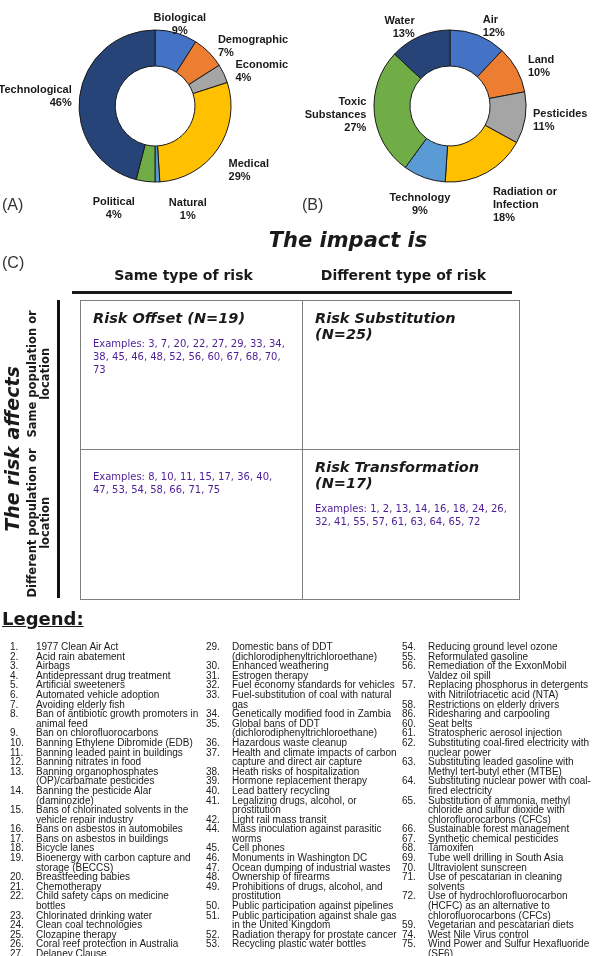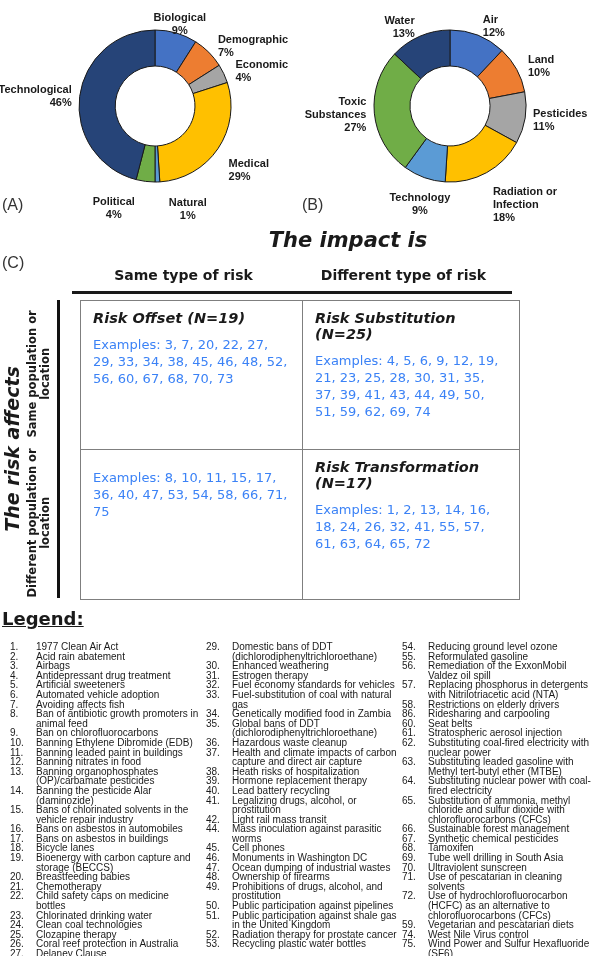--- a/index.html
+++ b/index.html
@@ -32,21 +32,21 @@
   .row-header.r1{left:-36px;top:137px;}
   .row-header.r2{left:-36px;top:286px;}
   .grid{position:absolute;left:80px;top:76px;width:438px;height:298px;
         border:1px solid #7f7f7f;display:grid;grid-template-columns:222px 1fr;
         grid-template-rows:50% 50%;background:#fff;}
   .cell{padding:9px 12px 0 12px;overflow:hidden;}
   .cell.c1{border-right:1px solid #7f7f7f;border-bottom:1px solid #7f7f7f;}
   .cell.c2{border-bottom:1px solid #7f7f7f;}
   .cell.c3{border-right:1px solid #7f7f7f;}
   .cell-heading{font-size:14.5px;font-weight:bold;font-style:italic;}
-  .cell-examples{font-size:13px;line-height:1.3;margin-top:11px;color:#3b82f6;}
+  .cell-examples{font-size:10px;line-height:1.3;margin-top:11px;color:#4c1d95;}
 
   
   .legend-section{padding:4px 2px 0 2px;}
   .legend-heading{font-size:18px;font-weight:bold;font-family:"DejaVu Sans",sans-serif;text-decoration:underline;}
   .legend-cols{display:flex;margin-top:13px;padding-left:8px;}
   .leg-col{flex:1 1 0;padding-right:5px;}
   .leg-item{display:flex;font-size:10px;line-height:9.6px;color:#1a1a1a;}
   .leg-num{flex:0 0 26px;}
   .leg-text{flex:1;}
 </style>
@@ -107,21 +107,20 @@
     <div class="row-header r2">Different population or location</div>
     <div class="vline"></div>
 
     <div class="grid">
       <div class="cell c1">
         <div class="cell-heading">Risk Offset (N=19)</div>
         <div class="cell-examples">Examples: 3, 7, 20, 22, 27, 29, 33, 34, 38, 45, 46, 48, 52, 56, 60, 67, 68, 70, 73</div>
       </div>
       <div class="cell c2">
         <div class="cell-heading">Risk Substitution (N=25)</div>
-        <div class="cell-examples">Examples: 4, 5, 6, 9, 12, 19, 21, 23, 25, 28, 30, 31, 35, 37, 39, 41, 43, 44, 49, 50, 51, 59, 62, 69, 74</div>
       </div>
       <div class="cell c3">
         <div class="cell-examples">Examples: 8, 10, 11, 15, 17, 36, 40, 47, 53, 54, 58, 66, 71, 75</div>
       </div>
       <div class="cell c4">
         <div class="cell-heading">Risk Transformation (N=17)</div>
         <div class="cell-examples">Examples: 1, 2, 13, 14, 16, 18, 24, 26, 32, 41, 55, 57, 61, 63, 64, 65, 72</div>
       </div>
     </div>
   </div>
@@ -149,21 +148,21 @@
           <div class="leg-item">
             <span class="leg-num">5.</span>
             <span class="leg-text">Artificial sweeteners</span>
           </div>
           <div class="leg-item">
             <span class="leg-num">6.</span>
             <span class="leg-text">Automated vehicle adoption</span>
           </div>
           <div class="leg-item">
             <span class="leg-num">7.</span>
-            <span class="leg-text">Avoiding affects fish</span>
+            <span class="leg-text">Avoiding elderly fish</span>
           </div>
           <div class="leg-item">
             <span class="leg-num">8.</span>
             <span class="leg-text">Ban of antibiotic growth promoters in animal feed</span>
           </div>
           <div class="leg-item">
             <span class="leg-num">9.</span>
             <span class="leg-text">Ban on chlorofluorocarbons</span>
           </div>
           <div class="leg-item">

